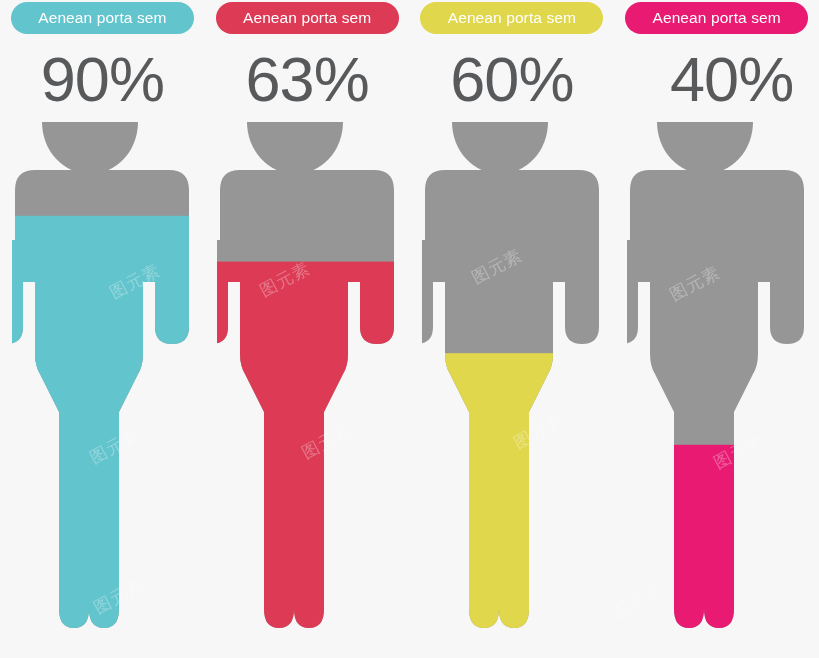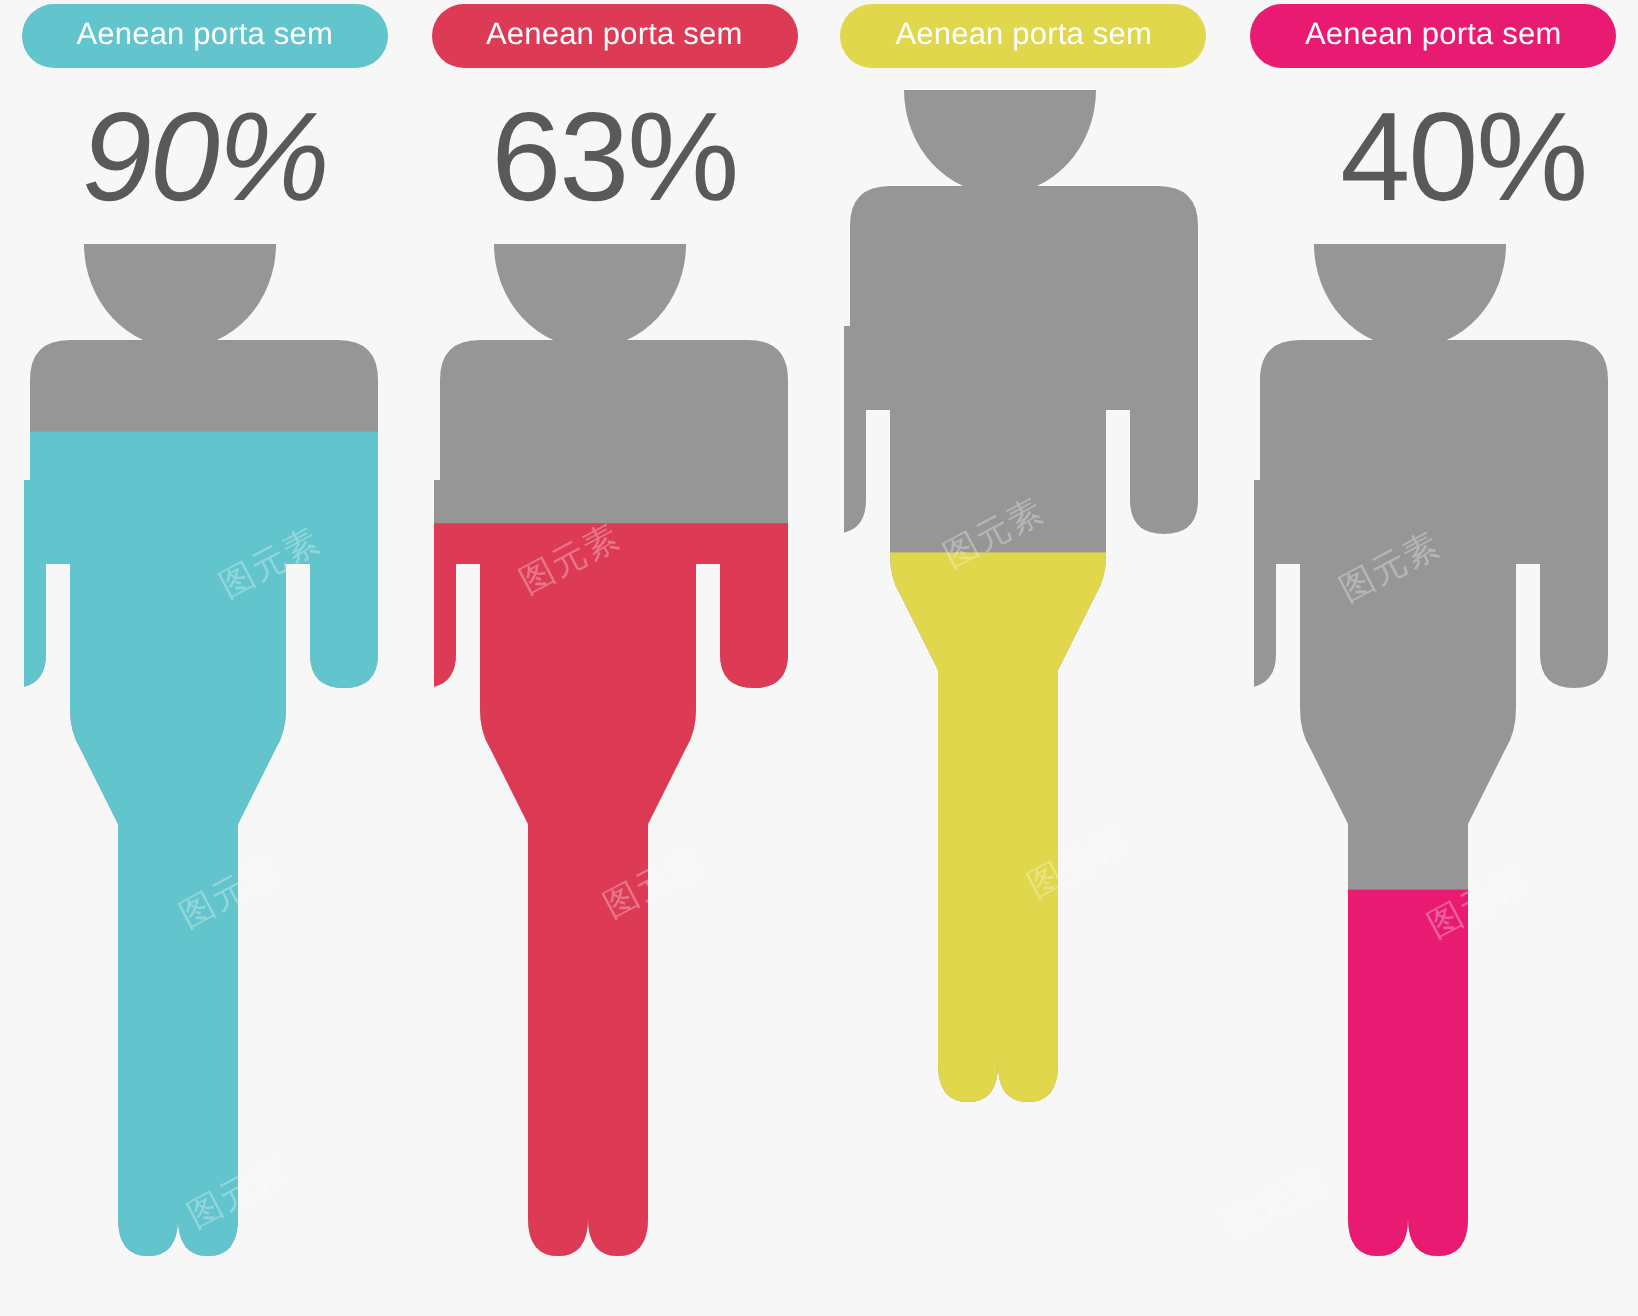--- a/index.html
+++ b/index.html
@@ -79,21 +79,21 @@
 </style>
 </head>
 <body>
 
 <div class="board">
 
   <div class="column">
     <div class="pill" style="background: rgb(98, 196, 204);">
       <span class="pill-label">Aenean porta sem</span>
     </div>
-    <div class="pct" style="color: rgb(88, 89, 91); font-style: italic;">90%</div>
+    <div class="pct" style="color: rgb(88, 89, 91);">90%</div>
     <div class="figure-wrap">
       <svg class="figure-svg" viewBox="0 0 180 520">
         <defs>
           <clipPath id="bodyclip1">
             <path d="M3,118 L3,68 Q3,48 23,48 L157,48 Q177,48 177,68 L177,118
                      L177,205 Q177,222 160,222 Q143,222 143,205 L143,160
                      L131,160 L131,232 Q131,244 126,252 L107,290
                      L107,487 Q107,506 92,506 Q77,506 77,487 L77,300
                      L77,487 Q77,506 62,506 Q47,506 47,487 L47,290
                      L28,252 Q23,244 23,232 L23,160 L11,160 L11,205
@@ -148,20 +148,21 @@
           <rect x="-40" y="139.59999999999997" width="280" height="498" fill="#dc3a55"></rect>
         </g>
       </svg>
     </div>
   </div>
 
   <div class="column">
     <div class="pill" style="background: rgb(224, 215, 76);">
       <span class="pill-label">Aenean porta sem</span>
     </div>
+    <div class="pct" style="color: rgb(88, 89, 91);">60%</div>
     <div class="figure-wrap">
       <svg class="figure-svg" viewBox="0 0 180 520">
         <defs>
           <clipPath id="bodyclip3">
             <path d="M3,118 L3,68 Q3,48 23,48 L157,48 Q177,48 177,68 L177,118
                      L177,205 Q177,222 160,222 Q143,222 143,205 L143,160
                      L131,160 L131,232 Q131,244 126,252 L107,290
                      L107,487 Q107,506 92,506 Q77,506 77,487 L77,300
                      L77,487 Q77,506 62,506 Q47,506 47,487 L47,290
                      L28,252 Q23,244 23,232 L23,160 L11,160 L11,205

